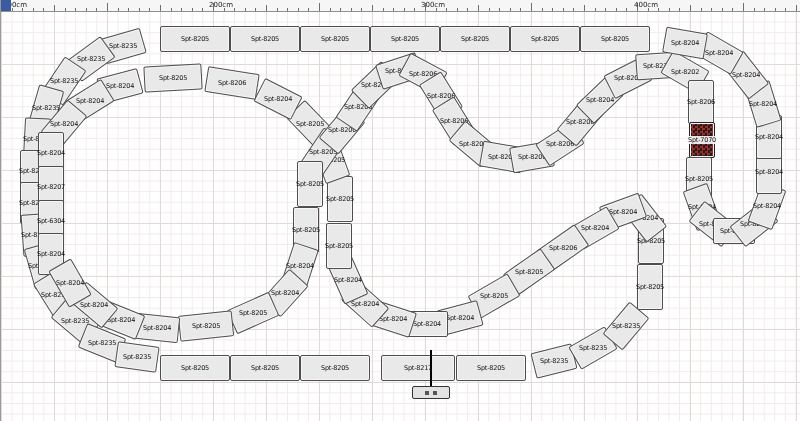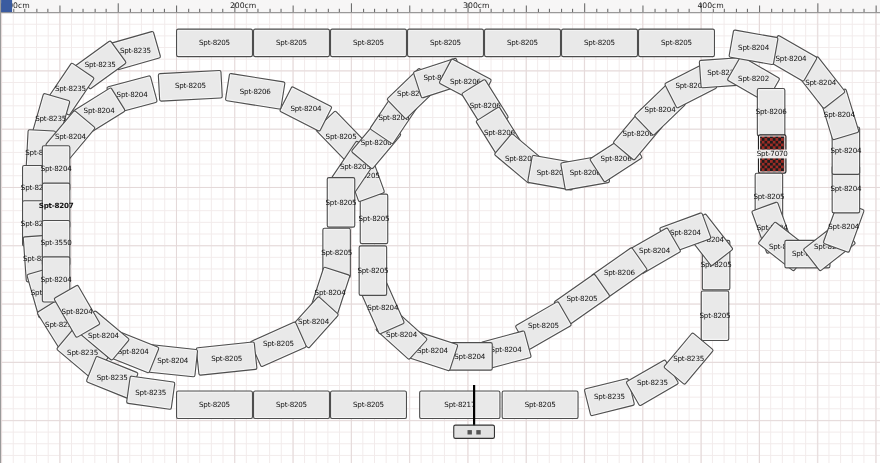--- a/index.html
+++ b/index.html
@@ -178,25 +178,25 @@
       </div>
       <div class="piece" style="left: 89px; top: 90px; width: 42px; height: 26px; transform: translate(-50%, -50%) rotate(-32deg);">
         <span class="lbl" style="transform: rotate(32deg);">Spt-8204</span>
       </div>
       <div class="piece" style="left: 63px; top: 113px; width: 42px; height: 26px; transform: translate(-50%, -50%) rotate(-50deg);">
         <span class="lbl" style="transform: rotate(50deg);">Spt-8204</span>
       </div>
       <div class="piece" style="left: 50px; top: 142px; width: 26px; height: 42px; transform: translate(-50%, -50%) rotate(0deg);">
         <span class="lbl" style="transform: rotate(0deg);">Spt-8204</span>
       </div>
-      <div class="piece" style="left: 50px; top: 176px; width: 26px; height: 42px; transform: translate(-50%, -50%) rotate(0deg); font-weight: bold;">
+      <div class="piece" style="left: 50px; top: 176px; width: 26px; height: 42px; transform: translate(-50%, -50%) rotate(0deg);">
         <span class="lbl" style="transform: rotate(0deg);">Spt-8207</span>
       </div>
       <div class="piece" style="left: 50px; top: 210px; width: 26px; height: 42px; transform: translate(-50%, -50%) rotate(0deg);">
-        <span class="lbl" style="transform: rotate(0deg);">Spt-3550</span>
+        <span class="lbl" style="transform: rotate(0deg);">Spt-6304</span>
       </div>
       <div class="piece" style="left: 50px; top: 243px; width: 26px; height: 42px; transform: translate(-50%, -50%) rotate(0deg);">
         <span class="lbl" style="transform: rotate(0deg);">Spt-8204</span>
       </div>
       <div class="piece" style="left: 322px; top: 141px; width: 42px; height: 26px; transform: translate(-50%, -50%) rotate(-56deg);">
         <span class="lbl" style="transform: rotate(56deg);">Spt-8205</span>
       </div>
       <div class="piece" style="left: 309px; top: 173px; width: 26px; height: 46px; transform: translate(-50%, -50%) rotate(0deg);">
         <span class="lbl" style="transform: rotate(0deg);">Spt-8205</span>
       </div>

